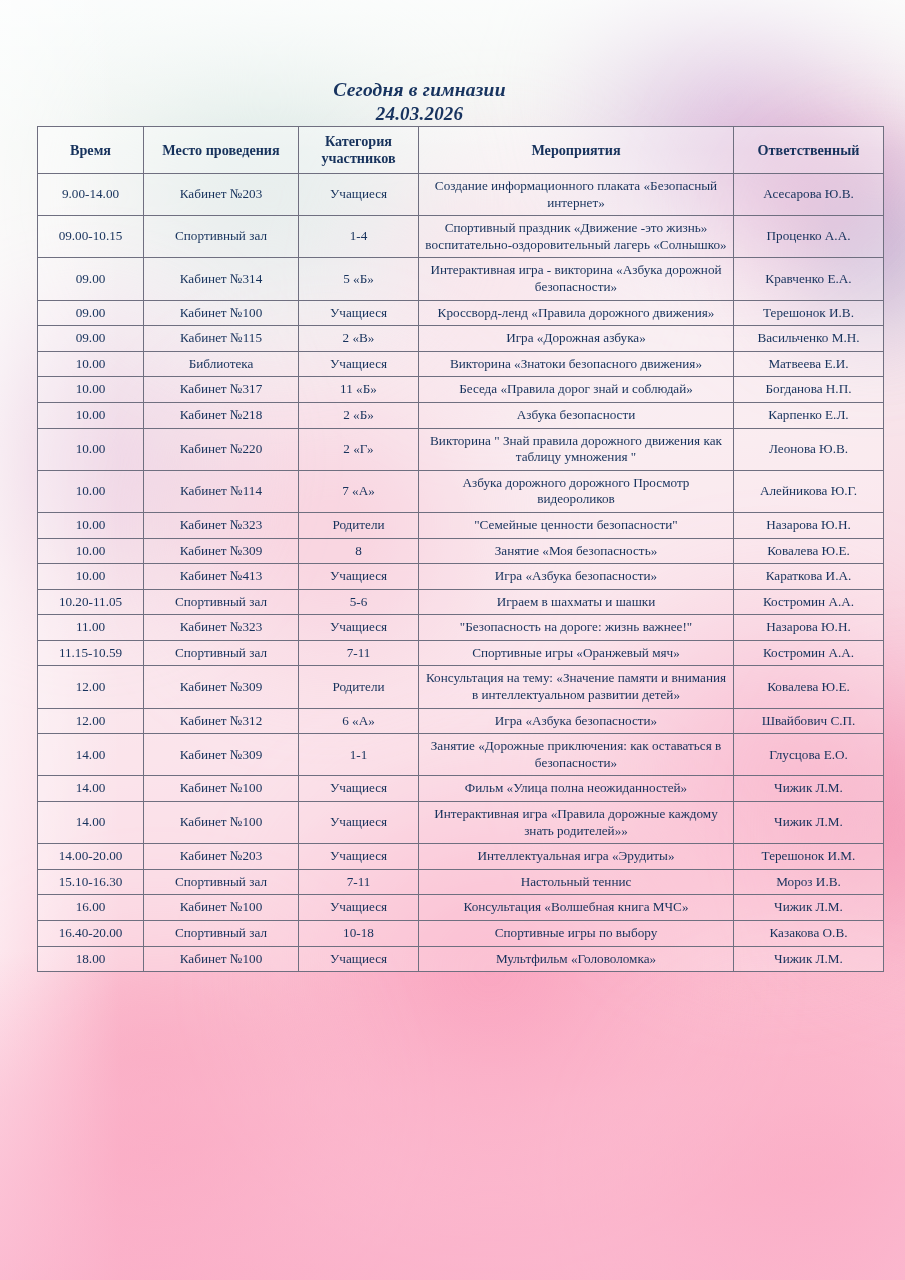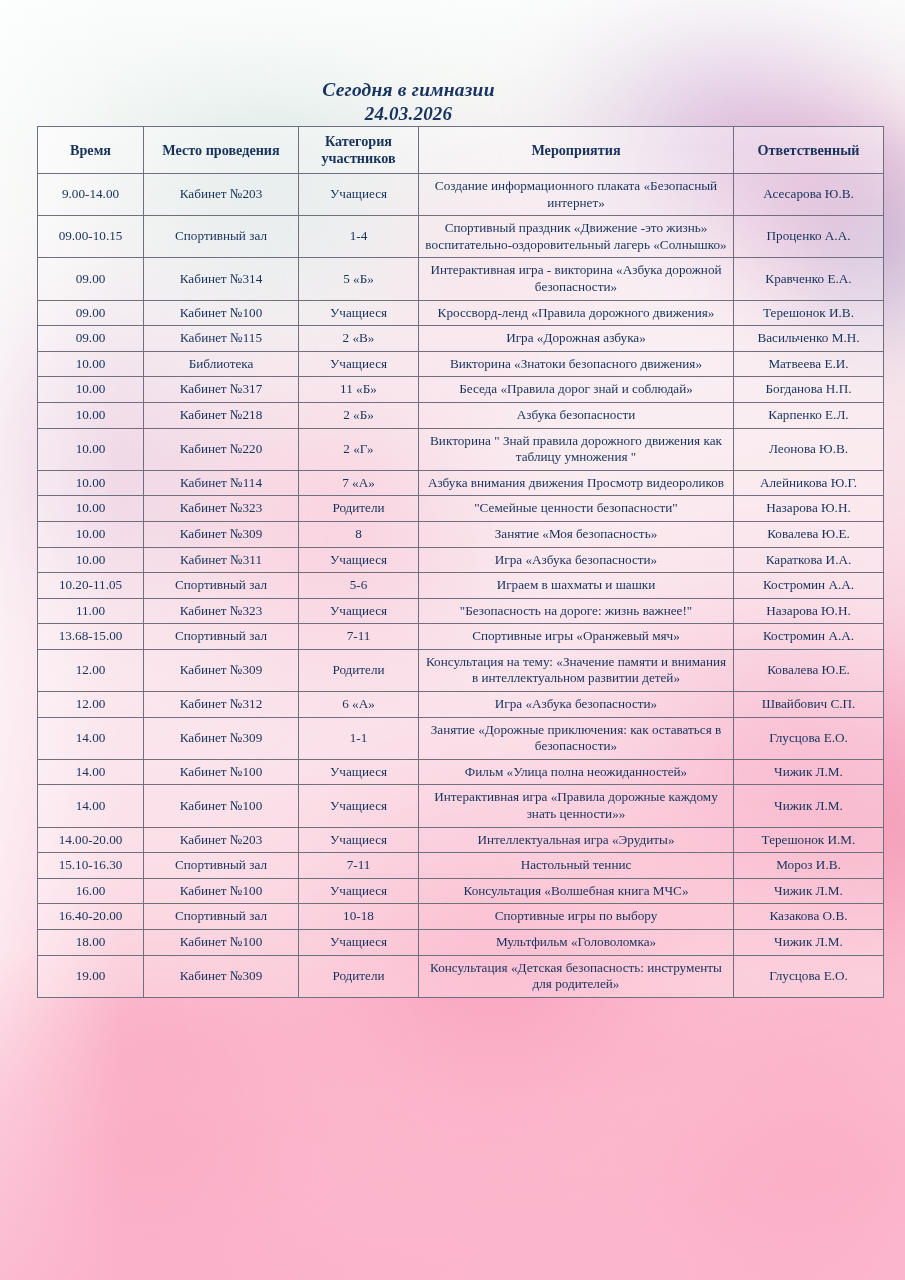--- a/index.html
+++ b/index.html
@@ -90,21 +90,21 @@
     position: relative;
     z-index: 2;
     width: 905px;
     height: 1280px;
     box-sizing: border-box;
   }
 
   .title-block {
     position: absolute;
     top: 78px;
-    left: 1px;
+    left: 12px;
     width: 815px;
     text-align: center;
     color: #17335f;
     font-style: italic;
     font-weight: bold;
     font-size: 19.5px;
     line-height: 24px;
     letter-spacing: .2px;
   }
   .title-block .t2 { font-size: 19px; }
@@ -251,60 +251,60 @@
           <td>10.00</td>
           <td>Кабинет №220</td>
           <td>2 «Г»</td>
           <td class="c-event-cell">Викторина " Знай правила дорожного движения как таблицу умножения "</td>
           <td>Леонова Ю.В.</td>
         </tr>
         <tr>
           <td>10.00</td>
           <td>Кабинет №114</td>
           <td>7 «А»</td>
-          <td class="c-event-cell">Азбука внимания движения Просмотр видеороликов</td>
+          <td class="c-event-cell">Азбука дорожного дорожного Просмотр видеороликов</td>
           <td>Алейникова Ю.Г.</td>
         </tr>
         <tr>
           <td>10.00</td>
           <td>Кабинет №323</td>
           <td>Родители</td>
           <td class="c-event-cell">"Семейные ценности безопасности"</td>
           <td>Назарова Ю.Н.</td>
         </tr>
         <tr>
           <td>10.00</td>
           <td>Кабинет №309</td>
           <td>8</td>
           <td class="c-event-cell">Занятие «Моя безопасность»</td>
           <td>Ковалева Ю.Е.</td>
         </tr>
         <tr>
           <td>10.00</td>
-          <td>Кабинет №311</td>
+          <td>Кабинет №413</td>
           <td>Учащиеся</td>
           <td class="c-event-cell">Игра «Азбука безопасности»</td>
           <td>Караткова И.А.</td>
         </tr>
         <tr>
           <td>10.20-11.05</td>
           <td>Спортивный зал</td>
           <td>5-6</td>
           <td class="c-event-cell">Играем в шахматы и шашки</td>
           <td>Костромин А.А.</td>
         </tr>
         <tr>
           <td>11.00</td>
           <td>Кабинет №323</td>
           <td>Учащиеся</td>
           <td class="c-event-cell">"Безопасность на дороге: жизнь важнее!"</td>
           <td>Назарова Ю.Н.</td>
         </tr>
         <tr>
-          <td>13.68-15.00</td>
+          <td>11.15-10.59</td>
           <td>Спортивный зал</td>
           <td>7-11</td>
           <td class="c-event-cell">Спортивные игры «Оранжевый мяч»</td>
           <td>Костромин А.А.</td>
         </tr>
         <tr>
           <td>12.00</td>
           <td>Кабинет №309</td>
           <td>Родители</td>
           <td class="c-event-cell">Консультация на тему: «Значение памяти и внимания в интеллектуальном развитии детей»</td>
@@ -328,21 +328,21 @@
           <td>14.00</td>
           <td>Кабинет №100</td>
           <td>Учащиеся</td>
           <td class="c-event-cell">Фильм «Улица полна неожиданностей»</td>
           <td>Чижик Л.М.</td>
         </tr>
         <tr>
           <td>14.00</td>
           <td>Кабинет №100</td>
           <td>Учащиеся</td>
-          <td class="c-event-cell">Интерактивная игра «Правила дорожные каждому знать ценности»»</td>
+          <td class="c-event-cell">Интерактивная игра «Правила дорожные каждому знать родителей»»</td>
           <td>Чижик Л.М.</td>
         </tr>
         <tr>
           <td>14.00-20.00</td>
           <td>Кабинет №203</td>
           <td>Учащиеся</td>
           <td class="c-event-cell">Интеллектуальная игра «Эрудиты»</td>
           <td>Терешонок И.М.</td>
         </tr>
         <tr>
@@ -366,23 +366,16 @@
           <td class="c-event-cell">Спортивные игры по выбору</td>
           <td>Казакова О.В.</td>
         </tr>
         <tr>
           <td>18.00</td>
           <td>Кабинет №100</td>
           <td>Учащиеся</td>
           <td class="c-event-cell">Мультфильм «Головоломка»</td>
           <td>Чижик Л.М.</td>
         </tr>
-        <tr>
-          <td>19.00</td>
-          <td>Кабинет №309</td>
-          <td>Родители</td>
-          <td class="c-event-cell">Консультация «Детская безопасность: инструменты для родителей»</td>
-          <td>Глусцова Е.О.</td>
-        </tr>
       </tbody>
   </table>
 
 </div>
 
 </body></html>

